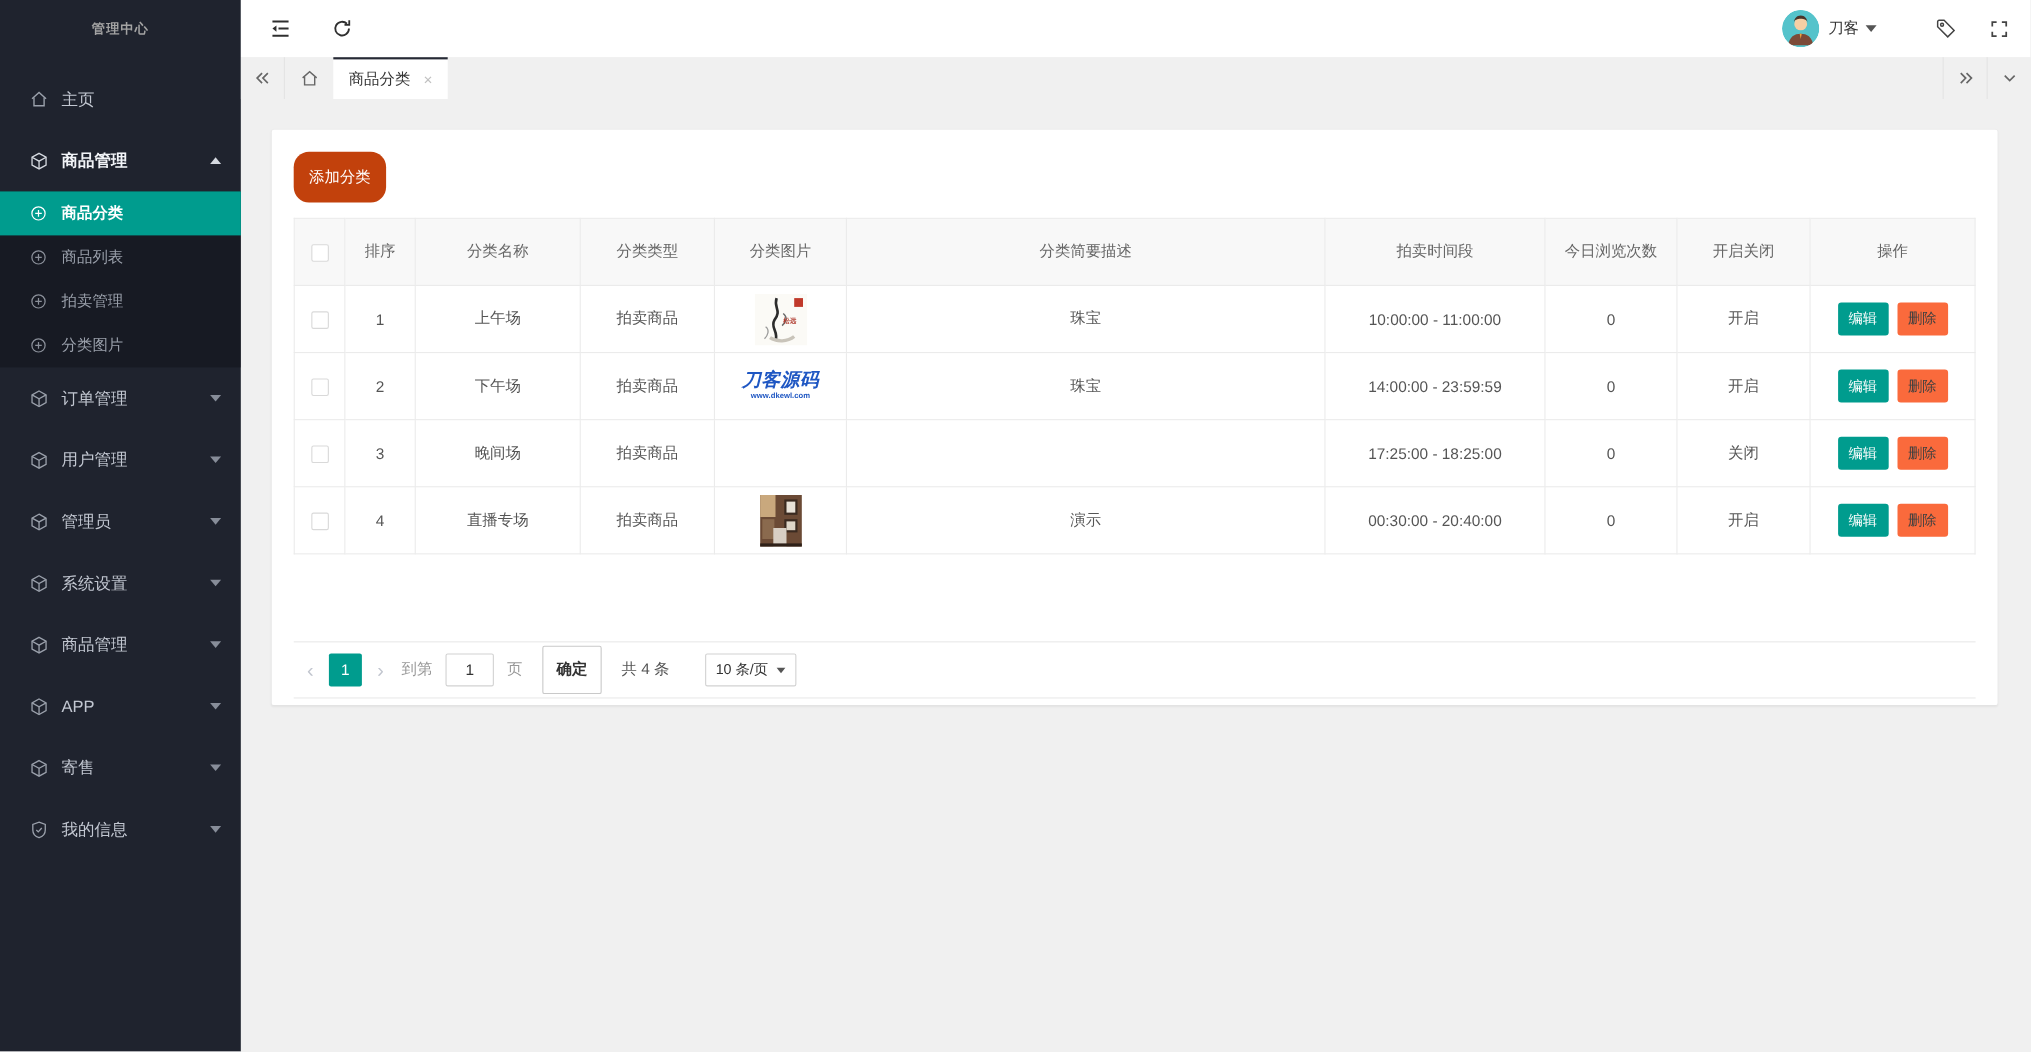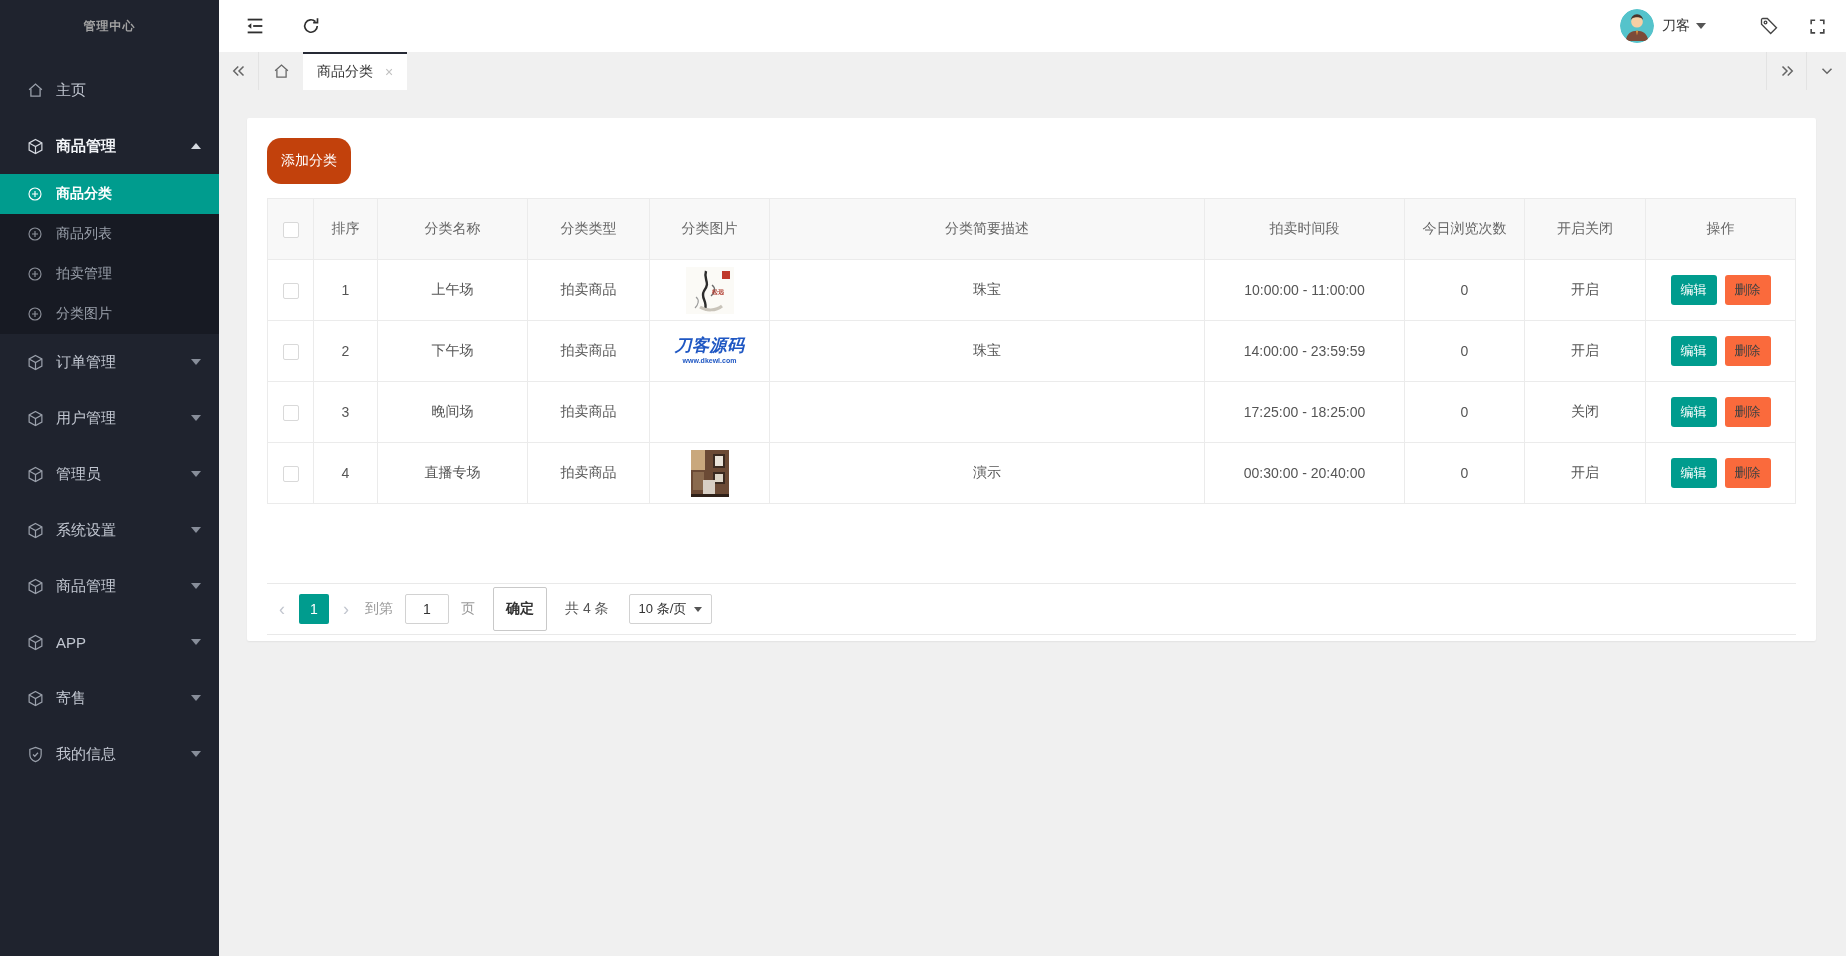--- a/index.html
+++ b/index.html
@@ -98,21 +98,21 @@
   .pg-text { color:#999; font-size:14px; margin:0 8px; }
   .pg-input { width:44px; height:30px; border:1px solid #d2d2d2; border-radius:2px;
     text-align:center; font-size:14px; color:#333; margin:0 4px;
     font-family:"Liberation Sans", sans-serif; }
   .pg-confirm { height:44px; padding:0 12px; background:#fff; border:1px solid #c9c9c9;
     border-radius:2px; font-size:14px; font-weight:700; color:#333; cursor:pointer;
     margin:0 10px; font-family:"Liberation Sans", sans-serif; }
   .pg-total { color:#555; font-size:14px; margin:0 8px; }
   .pg-select { height:30px; border:1px solid #d2d2d2; border-radius:2px; background:#fff;
     display:flex; align-items:center; padding:0 9px; font-size:13px; color:#333;
-    cursor:pointer; margin-left:12px; }
+    cursor:pointer; margin-left:24px; }
   .pg-select .sel-caret { width:0; height:0; border-left:4px solid transparent;
     border-right:4px solid transparent; border-top:5px solid #555; margin-left:8px; }
 
   svg { display:block; }
 </style>
 </head>
 <body>
 
 <aside class="sidebar">
   <div class="side-title">管理中心</div>

